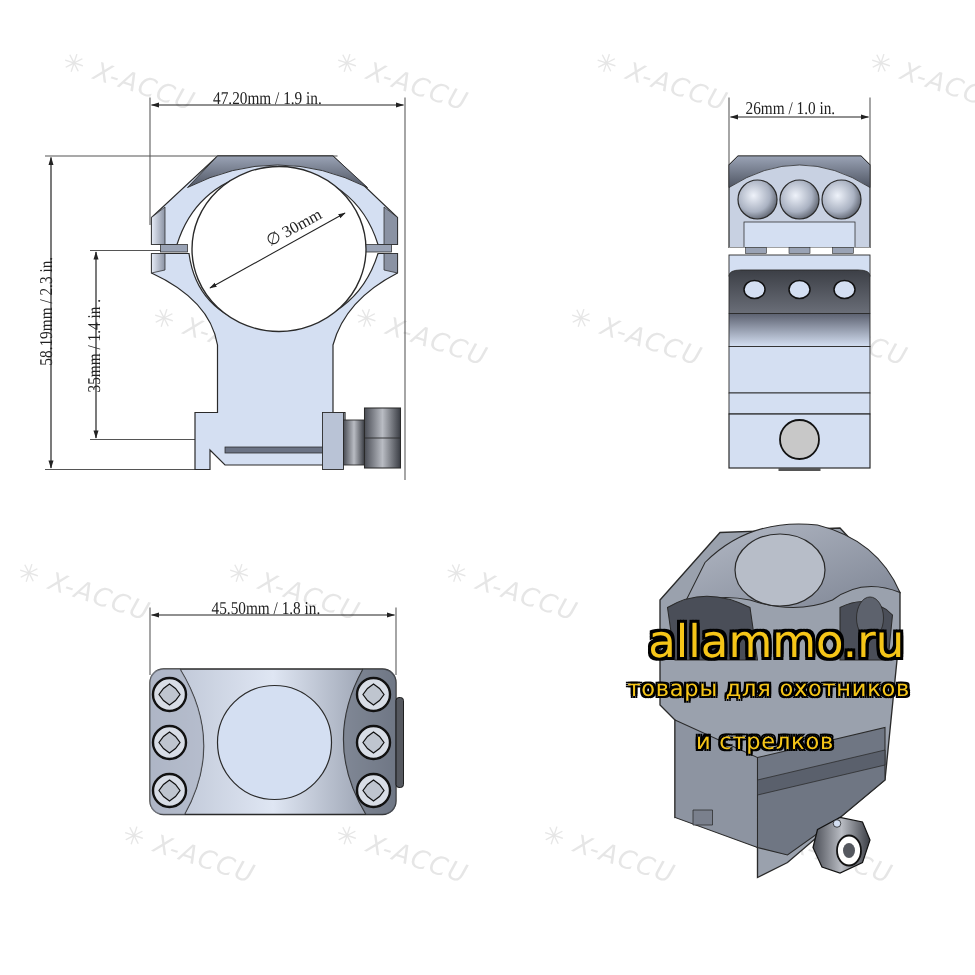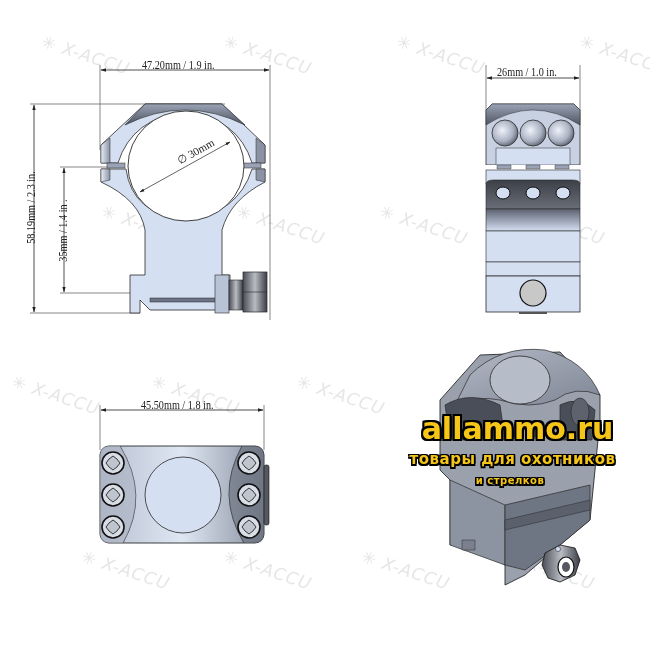--- a/index.html
+++ b/index.html
@@ -1,26 +1,26 @@
 <!DOCTYPE html>
 <html><head>
 <meta charset="utf-8">
 <style>
   html, body { margin:0; padding:0; background:#ffffff; }
   body { width:650px; height:650px; position:relative; overflow:hidden; font-family:"Liberation Serif", serif; }
   .layer { position:absolute; left:0; top:0; width:650px; height:650px; }
   .wm { position:absolute; font-family:"DejaVu Sans", sans-serif; font-size:17px; font-style:italic; color:#e6e6e6; transform:rotate(18deg); white-space:nowrap; letter-spacing:1px; pointer-events:none; }
   .dim-label { position:absolute; font-family:"Liberation Serif", serif; font-size:12px; color:#222; white-space:nowrap; transform:scaleX(0.85); transform-origin:left center; }
   .dim-label.v { transform-origin:center; }
-  .promo { position:absolute; font-family:"DejaVu Sans", sans-serif; font-weight:bold; color:#f5c518; text-align:center; white-space:nowrap;
+  .promo { position:absolute; font-family:"DejaVu Sans", sans-serif; font-weight:normal; color:#f5c518; text-align:center; white-space:nowrap;
     text-shadow: -2px -2px 0 #000, 2px -2px 0 #000, -2px 2px 0 #000, 2px 2px 0 #000, 0 2px 0 #000, 0 -2px 0 #000, 2px 0 0 #000, -2px 0 0 #000; }
   .promo.big { font-size:30px; left:405px; top:411px; width:225px; }
   .promo.l2 { font-size:15px; left:375px; top:450px; width:275px; letter-spacing:0.5px;
     text-shadow: -1.5px -1.5px 0 #000, 1.5px -1.5px 0 #000, -1.5px 1.5px 0 #000, 1.5px 1.5px 0 #000, 0 1.5px 0 #000, 0 -1.5px 0 #000, 1.5px 0 0 #000, -1.5px 0 0 #000; }
-  .promo.l3 { font-size:10px; left:410px; top:475px; width:200px; letter-spacing:0.5px;
+  .promo.l3 { font-size:15px; left:410px; top:485px; width:200px; letter-spacing:0.5px;
     text-shadow: -1.5px -1.5px 0 #000, 1.5px -1.5px 0 #000, -1.5px 1.5px 0 #000, 1.5px 1.5px 0 #000, 0 1.5px 0 #000, 0 -1.5px 0 #000, 1.5px 0 0 #000, -1.5px 0 0 #000; }
 </style>
 </head>
 <body>
 
 <div class="layer" id="wm-layer">
     <span class="wm" style="left: 40px; top: 45px;">✳ X-ACCU</span>
     <span class="wm" style="left: 222px; top: 45px;">✳ X-ACCU</span>
     <span class="wm" style="left: 395px; top: 45px;">✳ X-ACCU</span>
     <span class="wm" style="left: 578px; top: 45px;">✳ X-ACCU</span>

